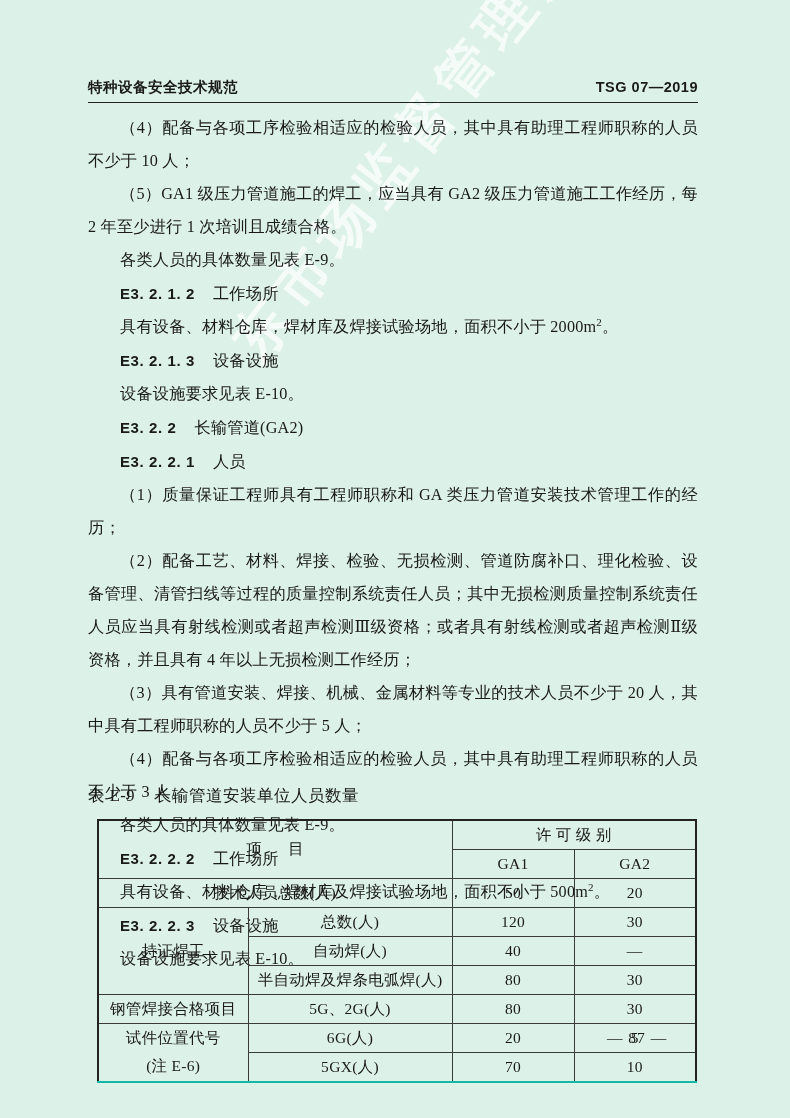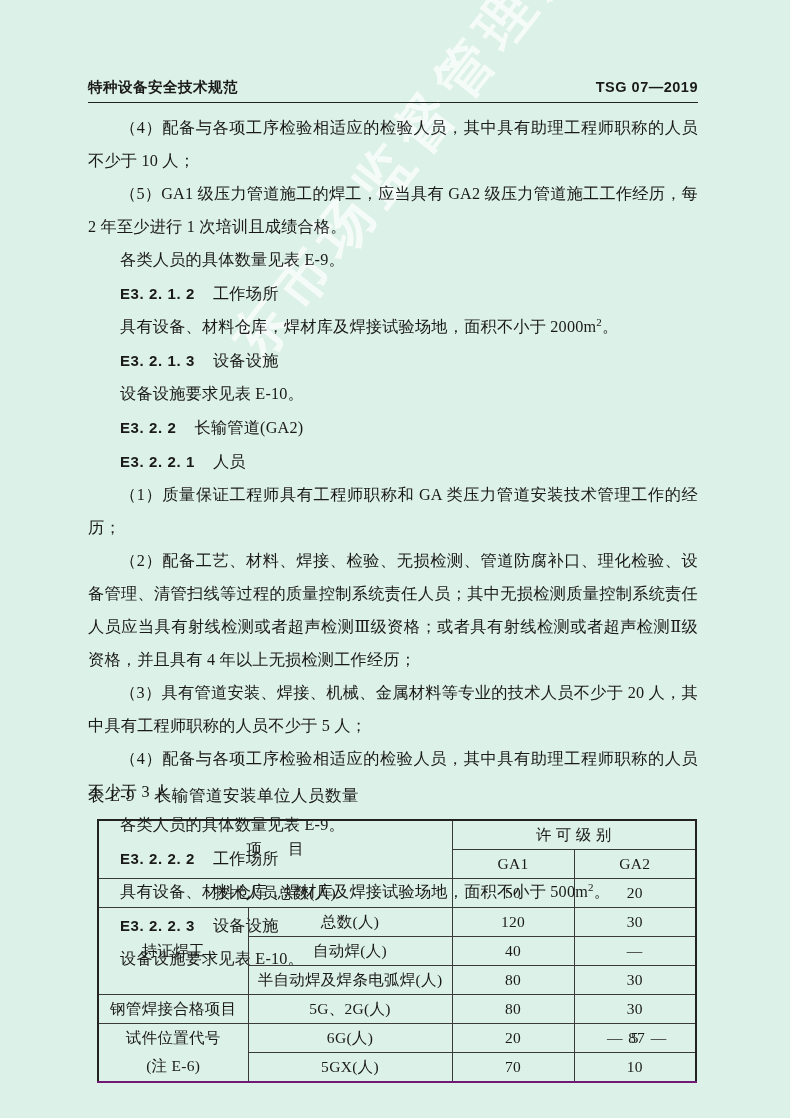--- a/index.html
+++ b/index.html
@@ -145,21 +145,21 @@
     text-align: center;
     vertical-align: middle;
     font-size: 15.5px;
     padding: 3px 2px;
     height: 22px;
     letter-spacing: 0.3px;
   }
   table.data td.outer-l { border-left: 2px solid #222; }
   table.data td.outer-r { border-right: 2px solid #222; }
   table.data tr.first td { border-top: 2px solid #222; }
-  table.data tr.last td { border-bottom: 2px solid #701a75; }
+  table.data tr.last td { border-bottom: 2px solid #14b8a6; }
   .col-a { width: 150px; }
   .col-b { width: 204px; }
   .col-c { width: 122px; }
   .col-d { width: 122px; }
   .item-spread {
     letter-spacing: 0px;
   }
   .item-spread .gap { display: inline-block; width: 26px; }
 
   

